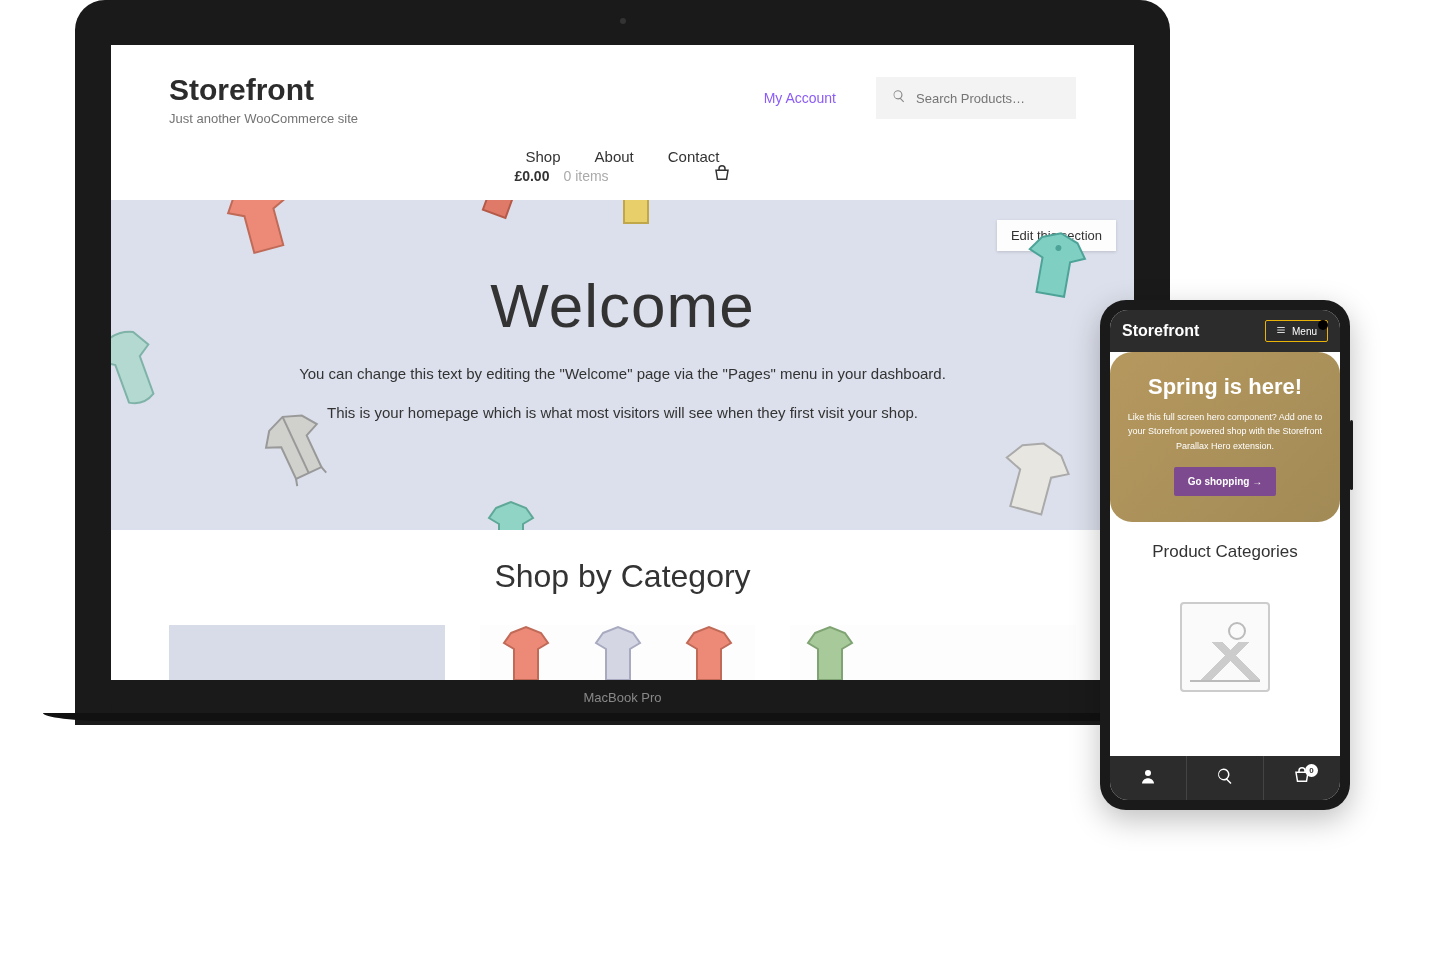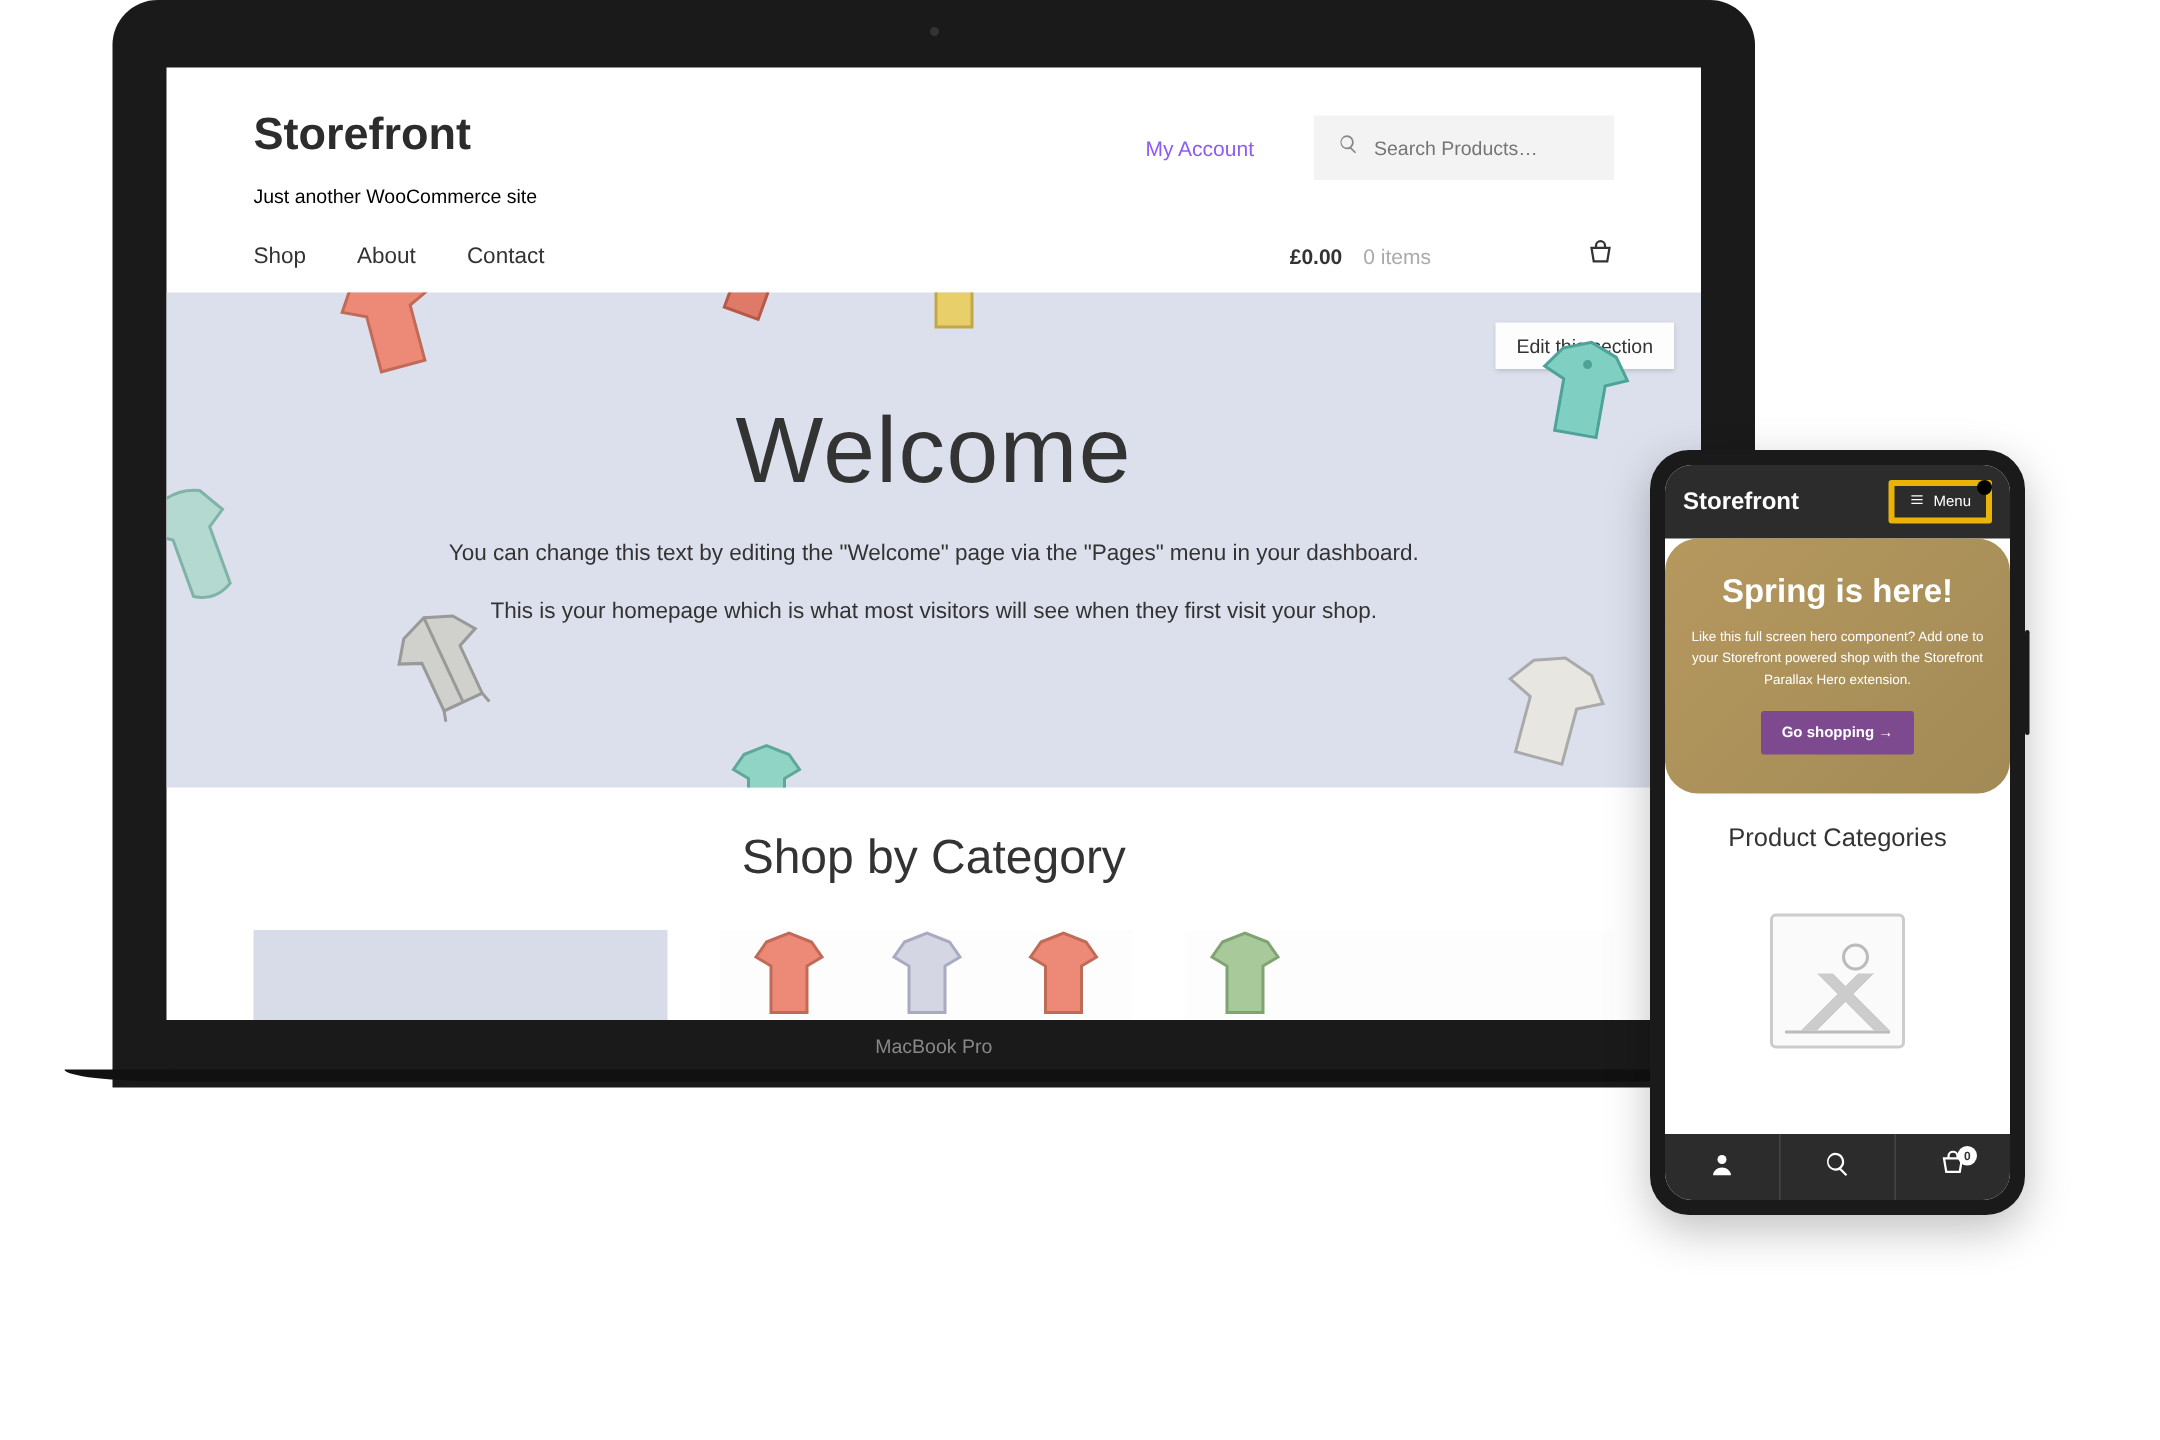--- a/index.html
+++ b/index.html
@@ -49,36 +49,37 @@
     left:-68px; right:-68px; bottom:-6px; height:8px;
     background:#111; border-radius: 0 0 70px 70px / 0 0 8px 8px;
   }
 
   
   .d-header {
     display:flex; justify-content:space-between; align-items:flex-start;
     padding: 28px 58px 10px 58px;
   }
   .d-title { font-size:30px; font-weight:800; color:#2c2c2c; }
-  .d-tagline { font-size:13px; color:#000000; margin-top:16px; }
+  .d-tagline { font-size:13px; color:#737373; margin-top:4px; }
   .d-header-right { display:flex; align-items:center; gap:40px; padding-top:4px;}
   .d-myaccount { font-size:14px; color:#8b5cf6; }
   .d-search {
     background:#f3f3f3; display:flex; align-items:center; gap:10px;
     padding:12px 16px; width:200px;
   }
   .d-search svg { width:14px; height:14px; fill:#888;}
   .d-search input {
     border:none; background:transparent; font-size:13px; color:#888; width:100%;
     outline:none;
   }
 
   .d-nav {
     display:flex; justify-content:space-between; align-items:center;
     padding: 12px 58px 14px 58px;
+    flex-direction: column;
   }
   .d-nav-left { display:flex; gap:34px; }
   .d-nav-left span { font-size:15px; color:#333; }
   .d-nav-right { display:flex; align-items:center; gap:14px; font-size:14px;}
   .d-price { color:#333; font-weight:600; }
   .d-items { color:#aaa; }
   .d-cart { margin-left:90px; }
   .d-cart svg { width:18px; height:18px; stroke:#333; fill:none; stroke-width:2;}
 
   .d-hero {
@@ -125,21 +126,21 @@
     border-radius:18px; overflow:hidden; background:#fff; height:490px;
     display:flex; flex-direction:column;
   }
   .phone-camera { position:absolute; top:20px; right:22px; width:10px; height:10px; background:#000; border-radius:50%; z-index:5;}
 
   .p-header {
     background:#2c2c2c; color:#fff; display:flex; justify-content:space-between; align-items:center;
     padding:10px 12px;
   }
   .p-header-title { font-weight:700; font-size:16px;}
-  .p-menu-btn { border:4px solid #eab308; padding:4px 10px; font-size:10px; display:flex; align-items:center; gap:6px; border-radius:2px;}
+  .p-menu-btn { border:1px solid #eab308; padding:4px 10px; font-size:10px; display:flex; align-items:center; gap:6px; border-radius:2px;}
   .p-menu-btn svg { width:10px; height:10px; fill:#fff;}
 
   .p-hero {
     background:linear-gradient(135deg,#b5985e,#a28a56);
     color:#fff; text-align:center; padding:22px 14px 26px 14px;border-radius:22px;
   }
   .p-hero h2 { font-size:22px; font-weight:800;}
   .p-hero p { font-size:9px; line-height:1.6; margin-top:10px;}
   .p-hero-btn {
     display:inline-block; margin-top:14px; background:#7d4a8f; color:#fff;

